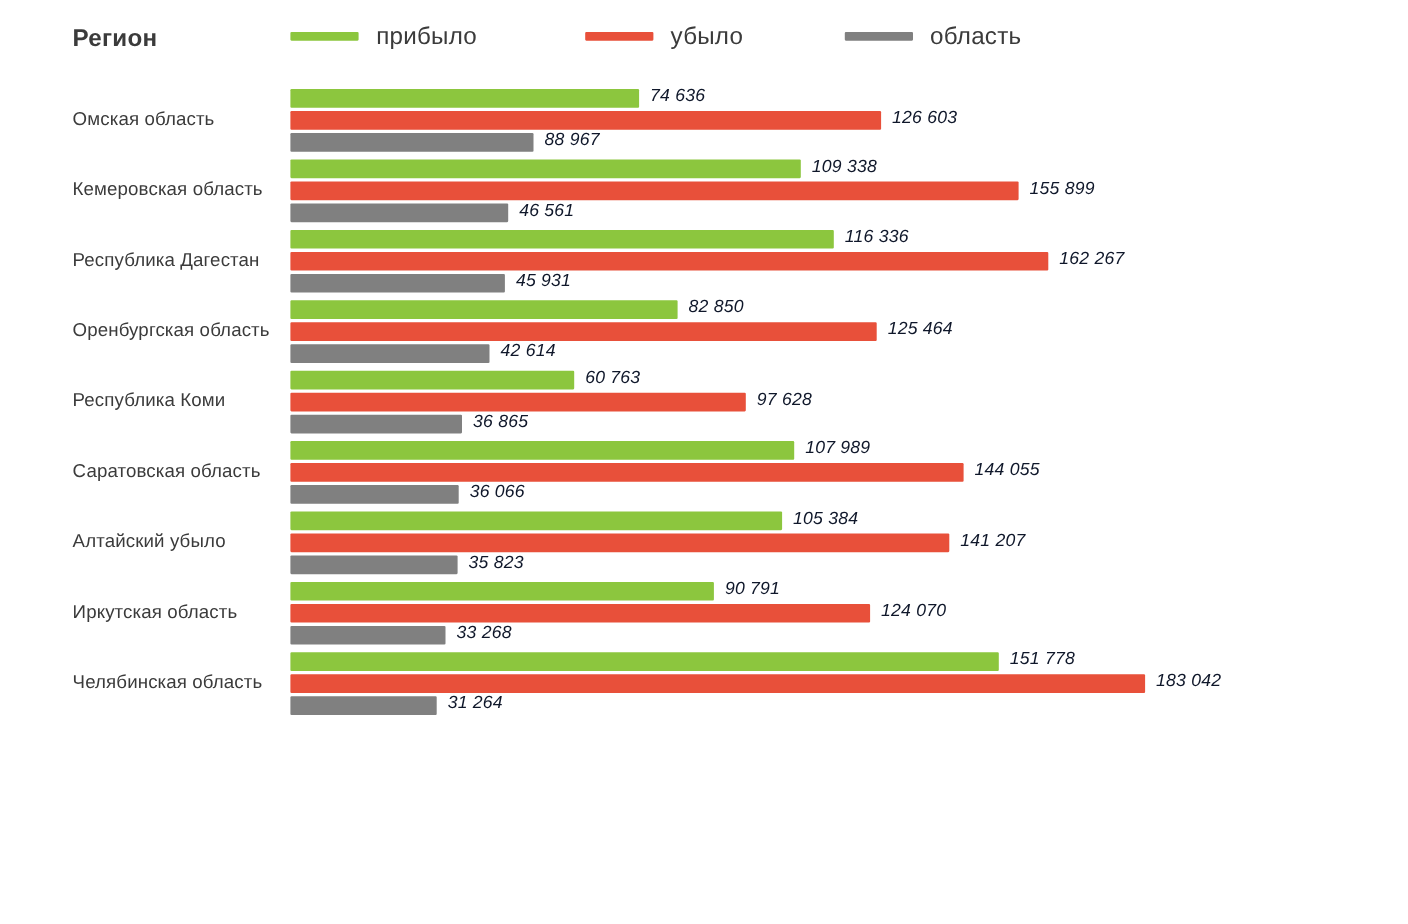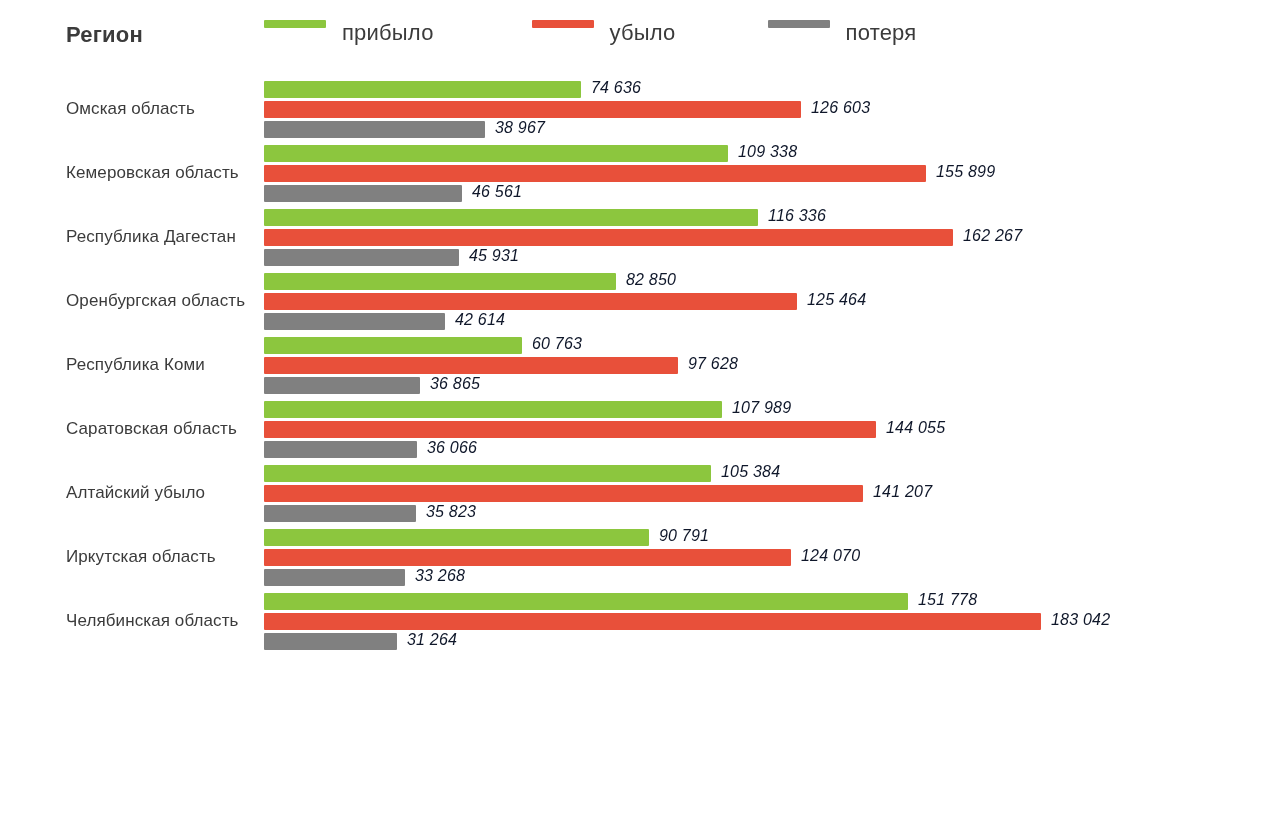--- a/index.html
+++ b/index.html
@@ -36,21 +36,21 @@
   }
   .legend {
     position: absolute;
     left: 264px;
     top: 20px;
     display: flex;
     align-items: center;
   }
   .legend-item {
     display: flex;
-    align-items: flex-start;
+    align-items: center;
     white-space: nowrap;
   }
   .legend-swatch {
     width: 62px;
     height: 8px;
     border-radius: 1px;
     margin-right: 16px;
     flex: 0 0 auto;
   }
   .legend-label {
@@ -124,40 +124,40 @@
       <span class="legend-label">прибыло</span>
     </div>
     <span class="legend-gap-1"></span>
     <div class="legend-item">
       <span class="legend-swatch" style="background: rgb(232, 80, 58);"></span>
       <span class="legend-label">убыло</span>
     </div>
     <span class="legend-gap-2"></span>
     <div class="legend-item">
       <span class="legend-swatch" style="background: rgb(128, 128, 128);"></span>
-      <span class="legend-label">потеря</span>
+      <span class="legend-label">область</span>
     </div>
   </div>
 </div>
 
 <div class="plot">
     <div class="group" style="top: 0px;">
       <div class="cat-label">Омская область</div>
       <div class="bars">
         <div class="bar-row">
           <div class="bar" style="width: 317px; background: rgb(140, 198, 62);"></div>
           <span class="bar-value" style="left: 327px;">74 636</span>
         </div>
         <div class="bar-row">
           <div class="bar" style="width: 537px; background: rgb(232, 80, 58);"></div>
           <span class="bar-value" style="left: 547px;">126 603</span>
         </div>
         <div class="bar-row">
           <div class="bar" style="width: 221px; background: rgb(128, 128, 128);"></div>
-          <span class="bar-value" style="left: 231px;">38 967</span>
+          <span class="bar-value" style="left: 231px;">88 967</span>
         </div>
       </div>
     </div>
     <div class="group" style="top: 64px;">
       <div class="cat-label">Кемеровская область</div>
       <div class="bars">
         <div class="bar-row">
           <div class="bar" style="width: 464px; background: rgb(140, 198, 62);"></div>
           <span class="bar-value" style="left: 474px;">109 338</span>
         </div>

